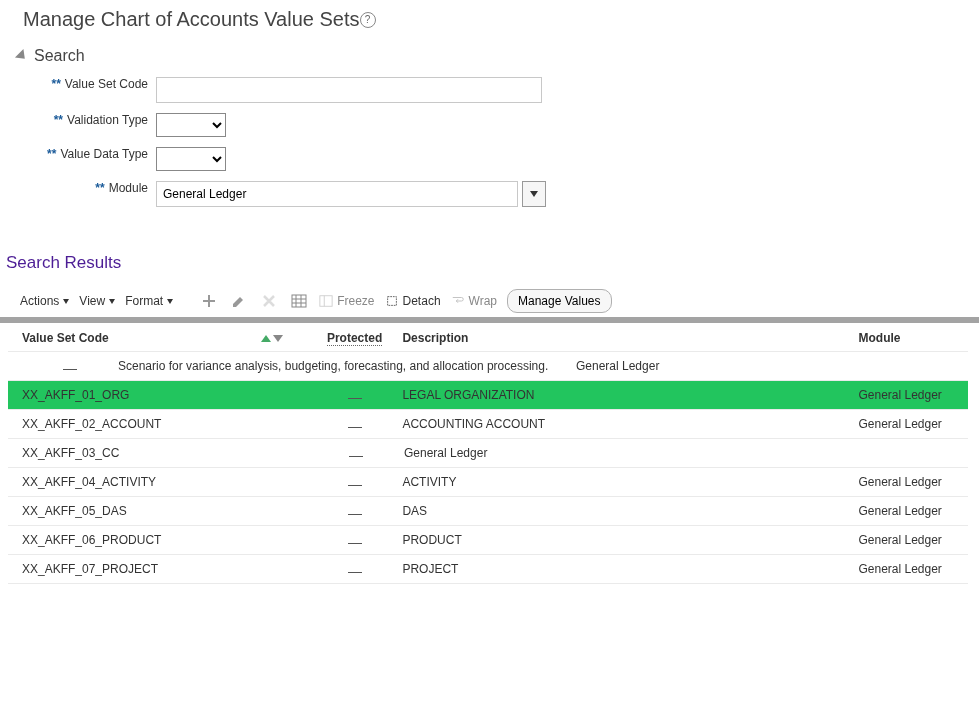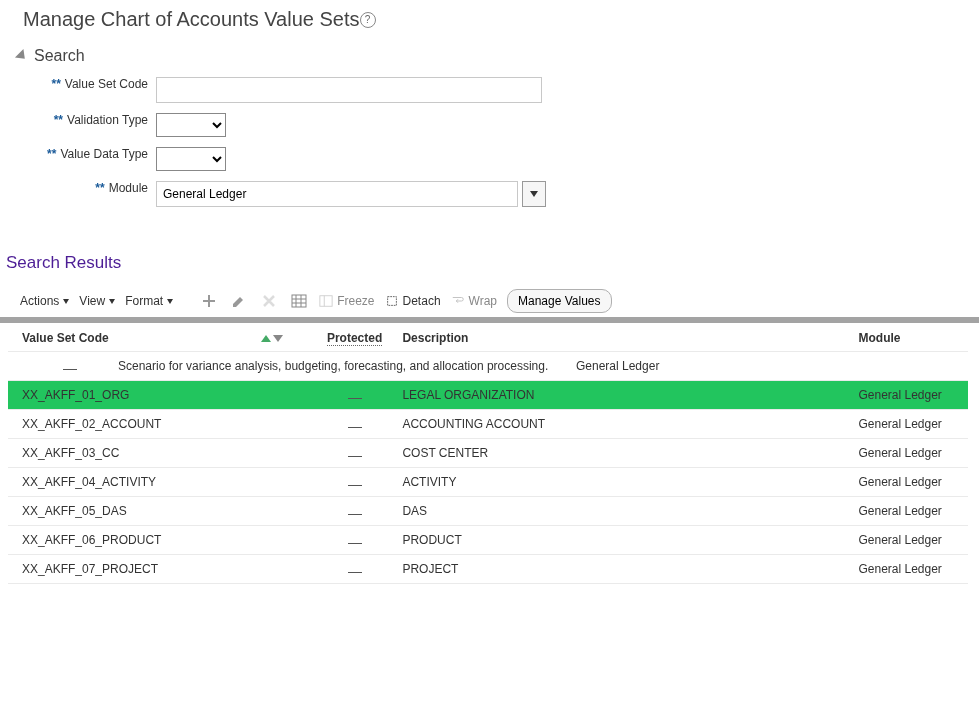--- a/index.html
+++ b/index.html
@@ -168,21 +168,20 @@
       </div>
       <div class="trow">
         <div class="c-code">XX_AKFF_02_ACCOUNT</div>
         <div class="c-prot"><span class="prot-dash"></span></div>
         <div class="c-desc">ACCOUNTING ACCOUNT</div>
         <div class="c-mod">General Ledger</div>
       </div>
       <div class="trow">
         <div class="c-code">XX_AKFF_03_CC</div>
         <div class="c-prot"><span class="prot-dash"></span></div>
-        <div class="c-desc">COST CENTER</div>
         <div class="c-mod">General Ledger</div>
       </div>
       <div class="trow">
         <div class="c-code">XX_AKFF_04_ACTIVITY</div>
         <div class="c-prot"><span class="prot-dash"></span></div>
         <div class="c-desc">ACTIVITY</div>
         <div class="c-mod">General Ledger</div>
       </div>
       <div class="trow">
         <div class="c-code">XX_AKFF_05_DAS</div>

